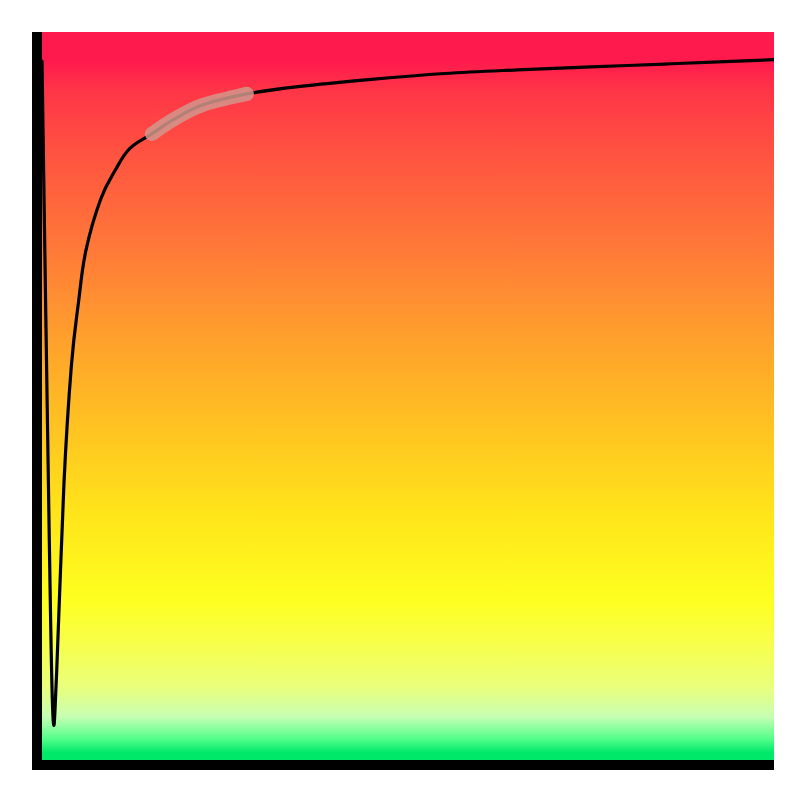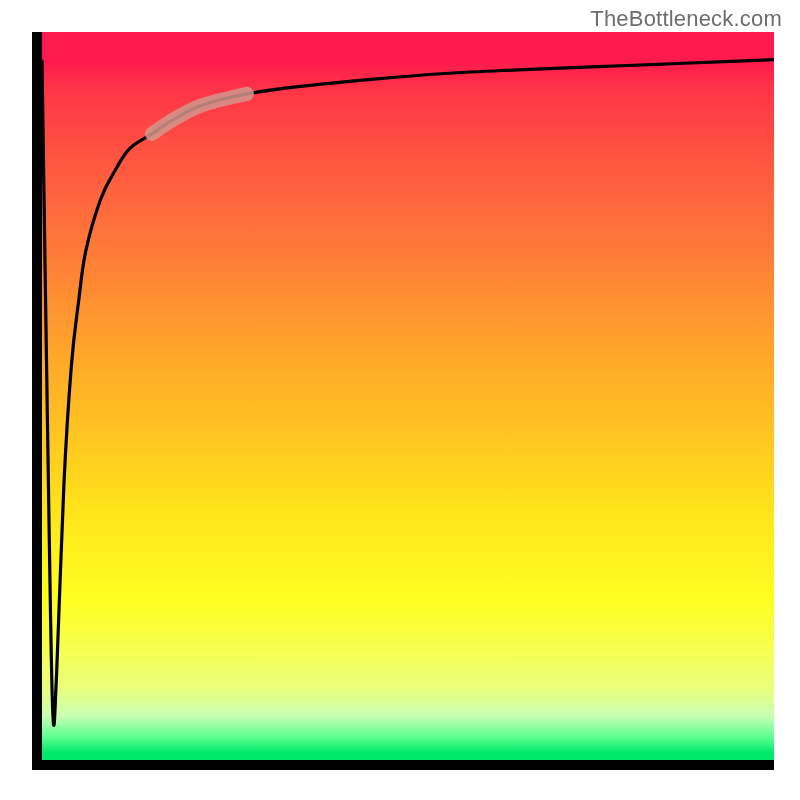--- a/index.html
+++ b/index.html
@@ -96,14 +96,13 @@
   <div class="gradient"></div>
 
   <svg class="curve-svg" viewBox="0 0 732 728" preserveAspectRatio="none">
     <path id="curvePath" class="curve-path" d="M 0.00 29.12 C 1.32 115.61, 5.34 391.66, 7.32 509.60 C 9.30 627.54, 9.66 660.73, 10.98 684.32 C 12.30 707.91, 12.66 682.57, 14.64 640.64 C 16.62 598.71, 19.32 506.40, 21.96 451.36 C 24.60 396.32, 26.64 367.64, 29.28 334.88 C 31.92 302.12, 33.96 290.33, 36.60 269.36 C 39.24 248.39, 39.97 236.75, 43.92 218.40 C 47.87 200.05, 53.29 181.85, 58.56 167.44 C 63.83 153.03, 67.93 147.49, 73.20 138.32 C 78.47 129.15, 81.25 123.03, 87.84 116.48 C 94.43 109.93, 101.89 107.16, 109.80 101.92 C 117.71 96.68, 122.54 92.60, 131.76 87.36 C 140.98 82.12, 147.86 77.39, 161.04 72.80 C 174.22 68.21, 187.83 65.16, 204.96 61.88 C 222.09 58.60, 233.80 57.22, 256.20 54.60 C 278.60 51.98, 303.05 49.68, 329.40 47.32 C 355.75 44.96, 376.25 43.20, 402.60 41.50 C 428.95 39.79, 449.45 39.04, 475.80 37.86 C 502.15 36.68, 522.65 35.99, 549.00 34.94 C 575.35 33.90, 595.85 33.08, 622.20 32.03 C 648.55 30.98, 675.64 29.91, 695.40 29.12 C 715.16 28.33, 725.41 27.93, 732.00 27.66"></path>
     <path id="highlightPath" class="highlight-mark" d="M 109.80 101.92 C 113.75 99.30, 122.54 92.60, 131.76 87.36 C 140.98 82.12, 147.86 77.39, 161.04 72.80 C 174.22 68.21, 197.05 63.85, 204.96 61.88"></path>
   </svg>
 
   <div class="axis-left"></div>
   <div class="axis-bottom"></div>
 
-  <div class="watermark">TheBottleneck.com</div>
 </div>
 
 </body></html>

